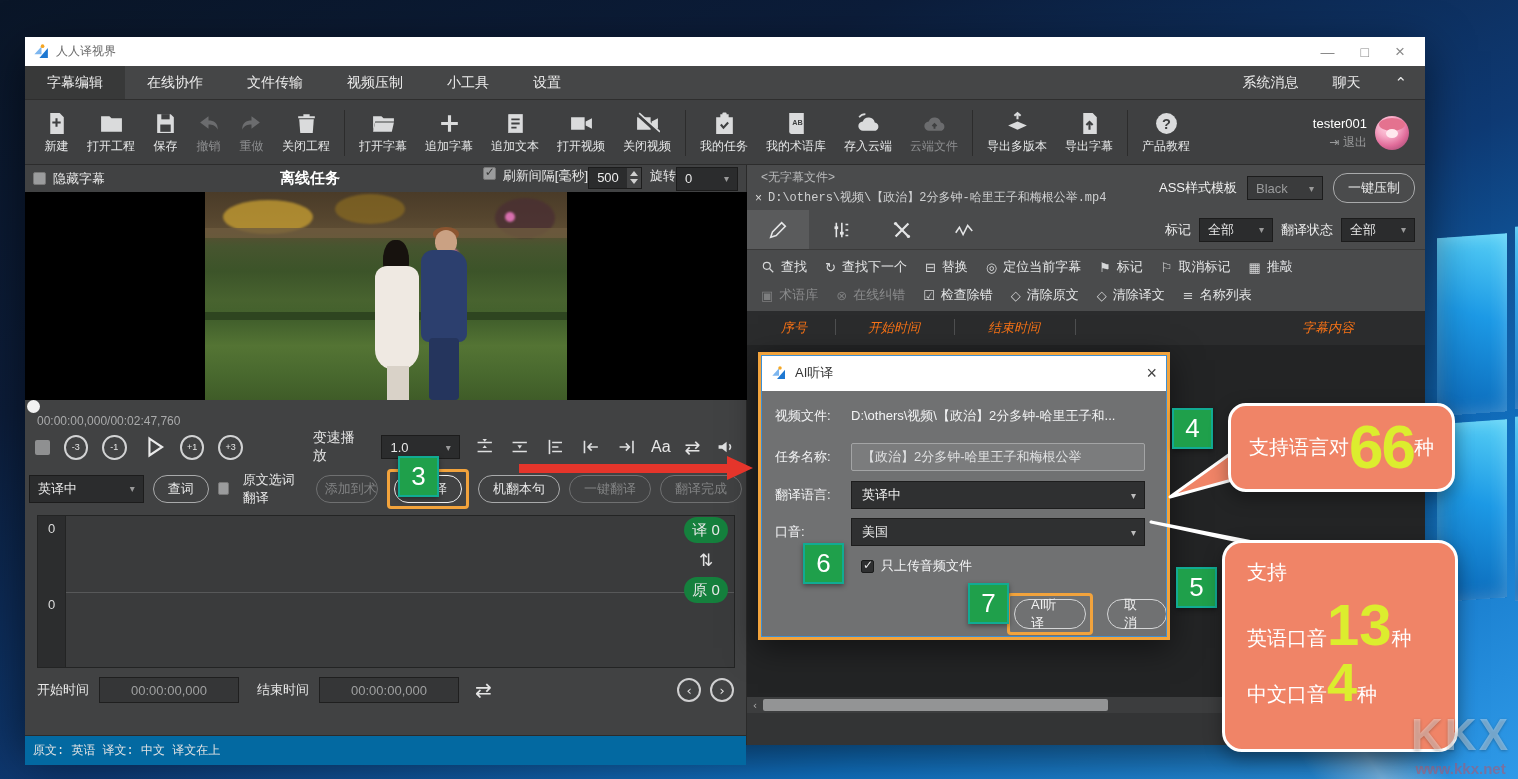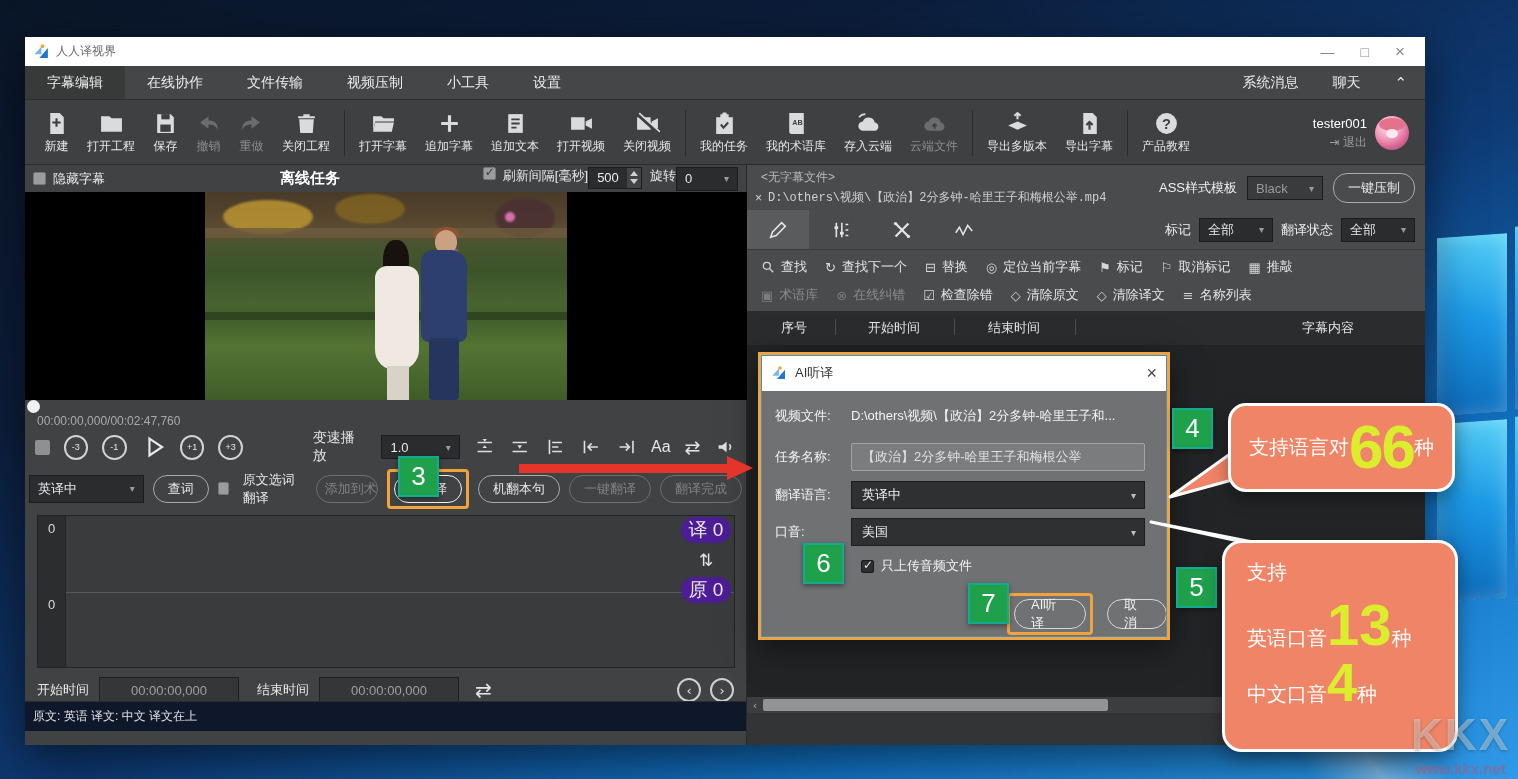--- a/index.html
+++ b/index.html
@@ -86,44 +86,44 @@
   .transbar { position:absolute; left:0; top:300px; width:100%; height:47px; display:flex; align-items:center; gap:9px; padding:0 4px; }
   .pill { height:28px; border:1px solid #a9aaab; border-radius:14px; color:#e8e8e8; font-size:13px; display:inline-flex; align-items:center; justify-content:center; padding:0 14px; white-space:nowrap; }
   .pill.dis { border-color:#6f7071; color:#818283; }
   .oring { border:3px solid #f2a33c; border-radius:4px; padding:3px 4px; display:inline-flex; background:transparent; }
 
   .editor { position:absolute; left:12px; top:350px; width:698px; height:153px; border:1px solid #232424; background:#3a3b3c; }
   .edhalf { position:absolute; left:0; width:100%; height:50%; }
   .edgut { position:absolute; left:0; top:0; width:28px; height:100%; background:#2c2d2e; color:#dcdcdc; font-size:13px; text-align:center; padding-top:5px; border-right:1px solid #232424; }
   .eddiv { position:absolute; left:28px; right:0; top:50%; height:1px; background:#575859; }
   .cntcol { position:absolute; right:14px; top:352px; width:52px; display:flex; flex-direction:column; align-items:center; gap:7px; }
-  .cntpill { min-width:44px; height:26px; background:#4c1d95; border-radius:13px; color:#e9e9e9; font-size:19px; display:flex; align-items:center; justify-content:center; padding:0 8px; }
+  .cntpill { min-width:44px; height:26px; background:#15803d; border-radius:13px; color:#e9e9e9; font-size:15px; display:flex; align-items:center; justify-content:center; padding:0 8px; }
   .swapv { color:#e3e3e3; font-size:17px; }
 
   .timerow { position:absolute; left:0; top:507px; width:100%; height:36px; display:flex; align-items:center; gap:10px; padding:0 12px; color:#e8e8e8; font-size:13px; }
   .tinput { width:140px; height:26px; background:#353637; border:1px solid #1f1f1f; color:#9fa0a1; font-size:13px; display:flex; align-items:center; justify-content:center; }
   .navcirc { width:24px; height:24px; border:2px solid #cfcfd0; border-radius:50%; color:#e5e5e5; display:flex; align-items:center; justify-content:center; font-size:13px; }
-  .lstatus { position:absolute; left:0; top:536px; width:100%; height:30px; background:#0f172a; border-top:1px solid #2b2b2b; display:flex; align-items:center; padding:0 8px; color:#e3e3e3; font-size:12px; }
+  .lstatus { position:absolute; left:0; top:570px; width:100%; height:30px; background:#0369a1; border-top:1px solid #2b2b2b; display:flex; align-items:center; padding:0 8px; color:#e3e3e3; font-size:12px;font-family:Liberation Mono, monospace; }
 
   
   .rhead { position:absolute; left:0; top:0; width:100%; height:45px; }
   .notab { position:absolute; left:14px; top:4px; color:#b9babb; font-size:12px; }
   .pathrow { position:absolute; left:8px; top:24px; color:#cfd0d1; font-size:12px; font-family:"Liberation Mono","DejaVu Sans Mono",monospace; display:flex; gap:6px; align-items:center; }
   .pathx { color:#d8d8d8; font-family:"Liberation Sans",sans-serif; }
   .rhead-right { position:absolute; right:10px; top:8px; display:flex; align-items:center; gap:10px; color:#f0f0f0; font-size:13px; }
   .rtabs { position:absolute; left:0; top:45px; width:100%; height:40px; border-bottom:1px solid #3a3a3a; display:flex; align-items:stretch; }
   .rtab { width:62px; display:flex; align-items:center; justify-content:center; }
   .rtab.active { background:#5a5b5c; }
   .rtab svg { width:22px; height:22px; stroke:#e4e5e6; fill:none; stroke-width:1.7; }
   .rtabs-right { margin-left:auto; display:flex; align-items:center; gap:8px; padding-right:10px; color:#ececec; font-size:13px; }
   .actrow { position:absolute; left:0; width:100%; height:28px; display:flex; align-items:center; gap:18px; padding:0 14px; color:#e4e5e6; font-size:13px; }
   .act { display:inline-flex; align-items:center; gap:6px; white-space:nowrap; }
   .act .g { font-size:13px; color:#d6d7d8; }
   .act.dis { color:#8b8c8d; } .act.dis .g { color:#7d7e7f; }
-  .thead { position:absolute; left:0; top:146px; width:100%; height:34px; background:#2b2c2d; color:#e5e5e5; font-size:13px; }
+  .thead { position:absolute; left:0; top:146px; width:100%; height:34px; background:#2b2c2d; color:#f97316; font-size:13px;font-style:italic; }
   .thead .h { position:absolute; top:8px; } .thead .vs { position:absolute; top:8px; width:1px; height:16px; background:#4e4f50; }
   .tbody { position:absolute; left:0; top:180px; width:100%; height:352px; background:#232425; }
   .hscroll { position:absolute; left:0; top:532px; width:100%; height:16px; background:#3c3d3e; display:flex; align-items:center; }
   .harrow { width:16px; color:#a9a9a9; font-size:11px; text-align:center; }
   .hthumb { width:345px; height:12px; background:#939495; border-radius:2px; }
   .rbottom { position:absolute; left:0; top:548px; width:100%; height:32px; background:#333435; }
 
   
   .dialog { position:absolute; left:733px; top:315px; width:412px; height:288px; border:3px solid #f2a33c; background:#707172; box-shadow:0 8px 30px rgba(0,0,0,.5); }
   .dialog:after { content:""; position:absolute; inset:0; border:1px solid #3d8fd4; pointer-events:none; }

